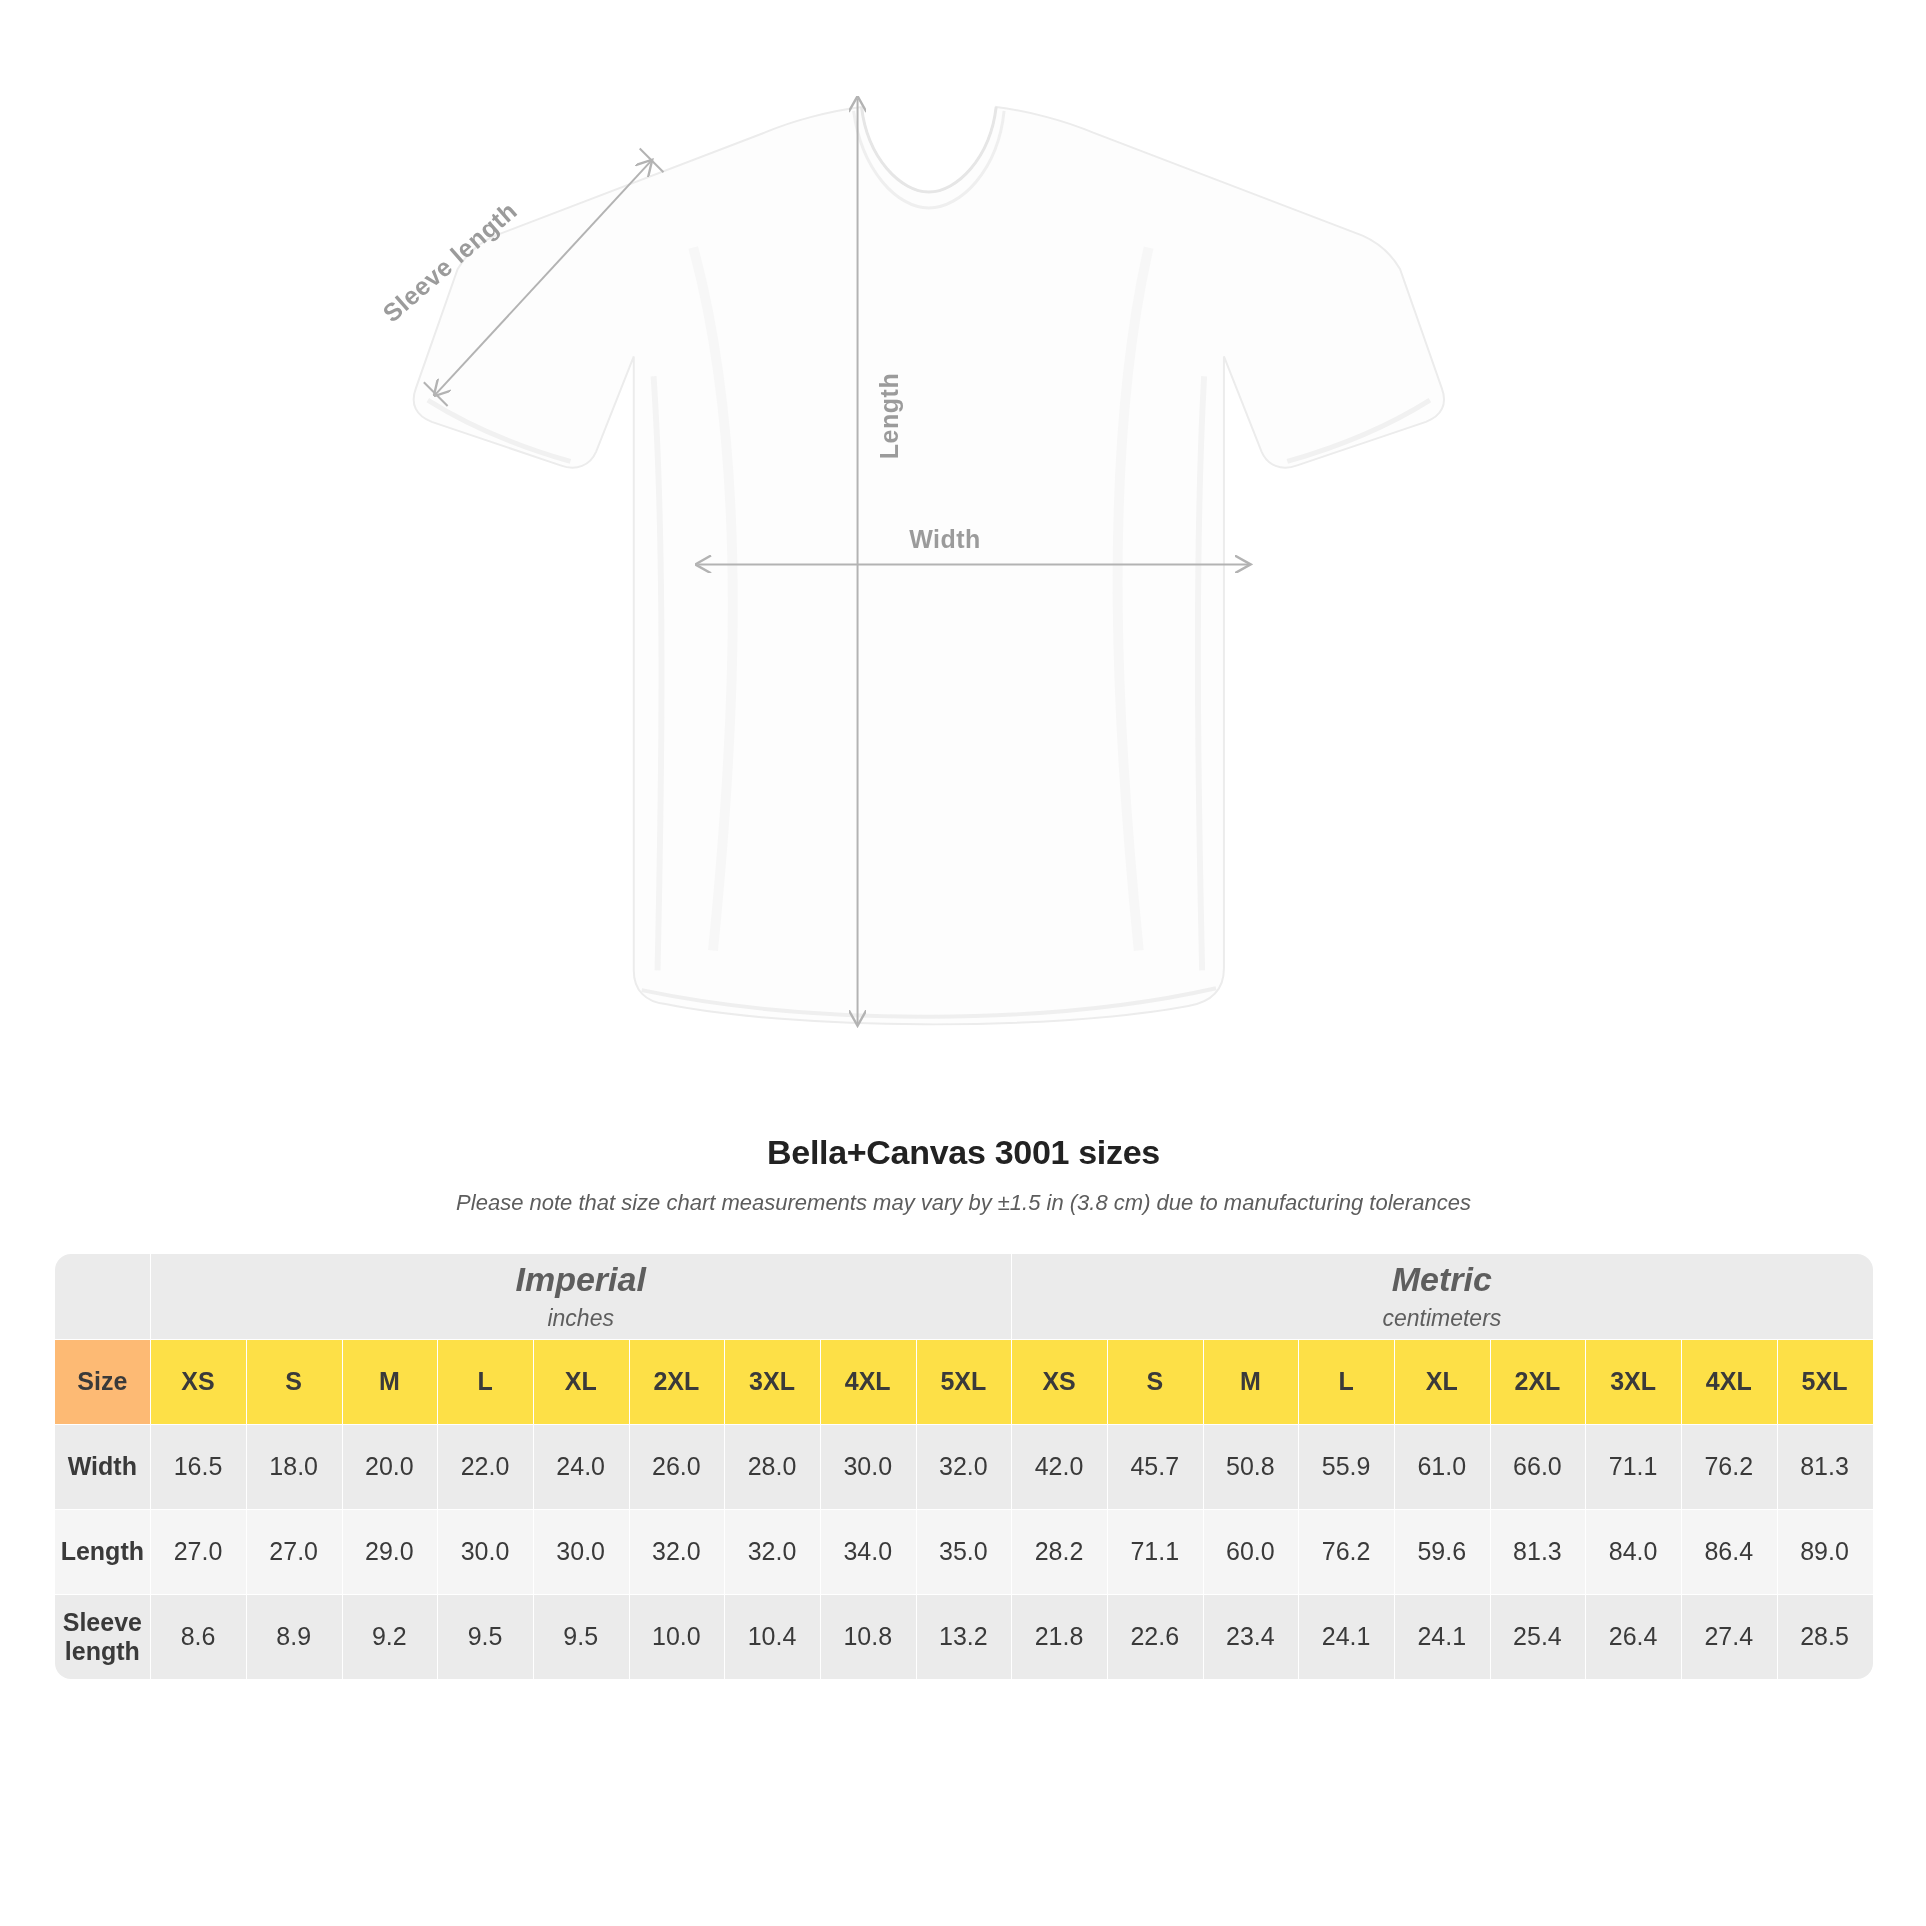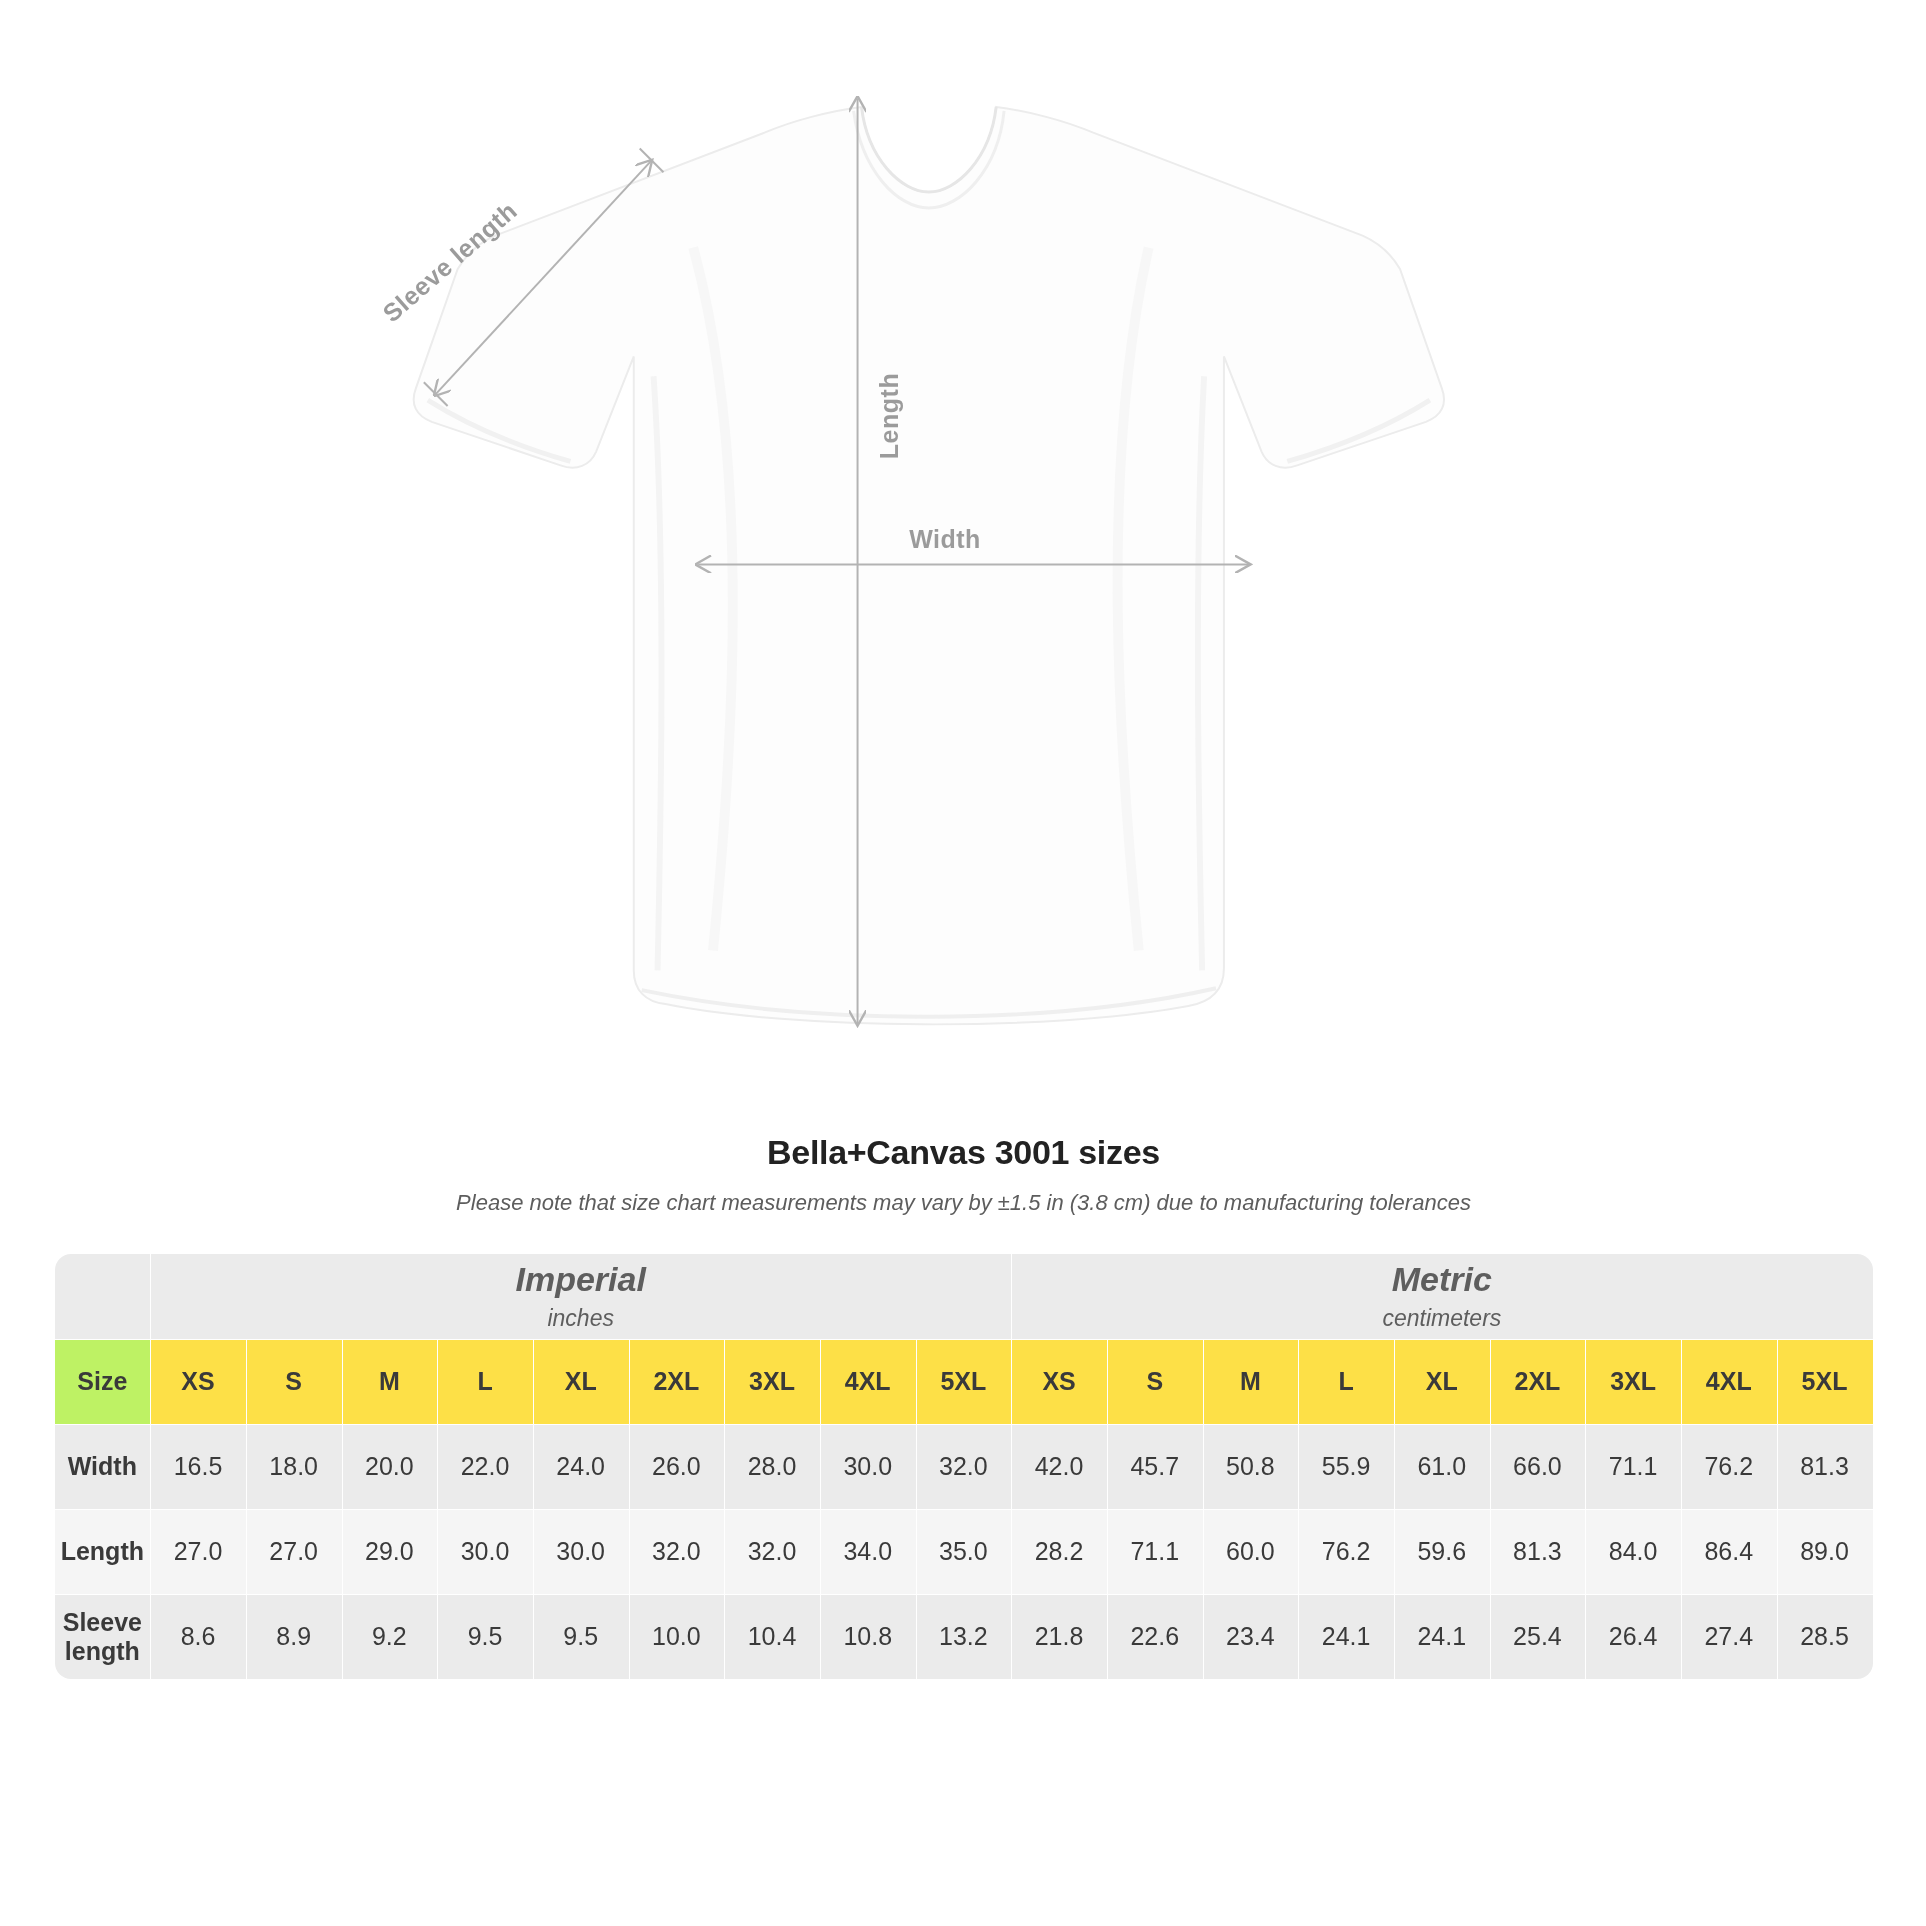--- a/index.html
+++ b/index.html
@@ -117,21 +117,21 @@
     line-height: 1.5;
   }
   .head-row td {
     background: #fde047;
     font-weight: bold;
     color: #4a4a4a;
     font-size: 26px;
     height: 95px;
   }
   .head-row td.rowlabel {
-    background: #bef264;
+    background: #fdba74;
   }
   .band-a td { background: #ebebeb; }
   .band-b td { background: #f5f5f5; }
   td.rowlabel {
     font-weight: bold;
     color: #4a4a4a;
     font-size: 26px;
     width: 184px;
   }
   .cell-sep {

